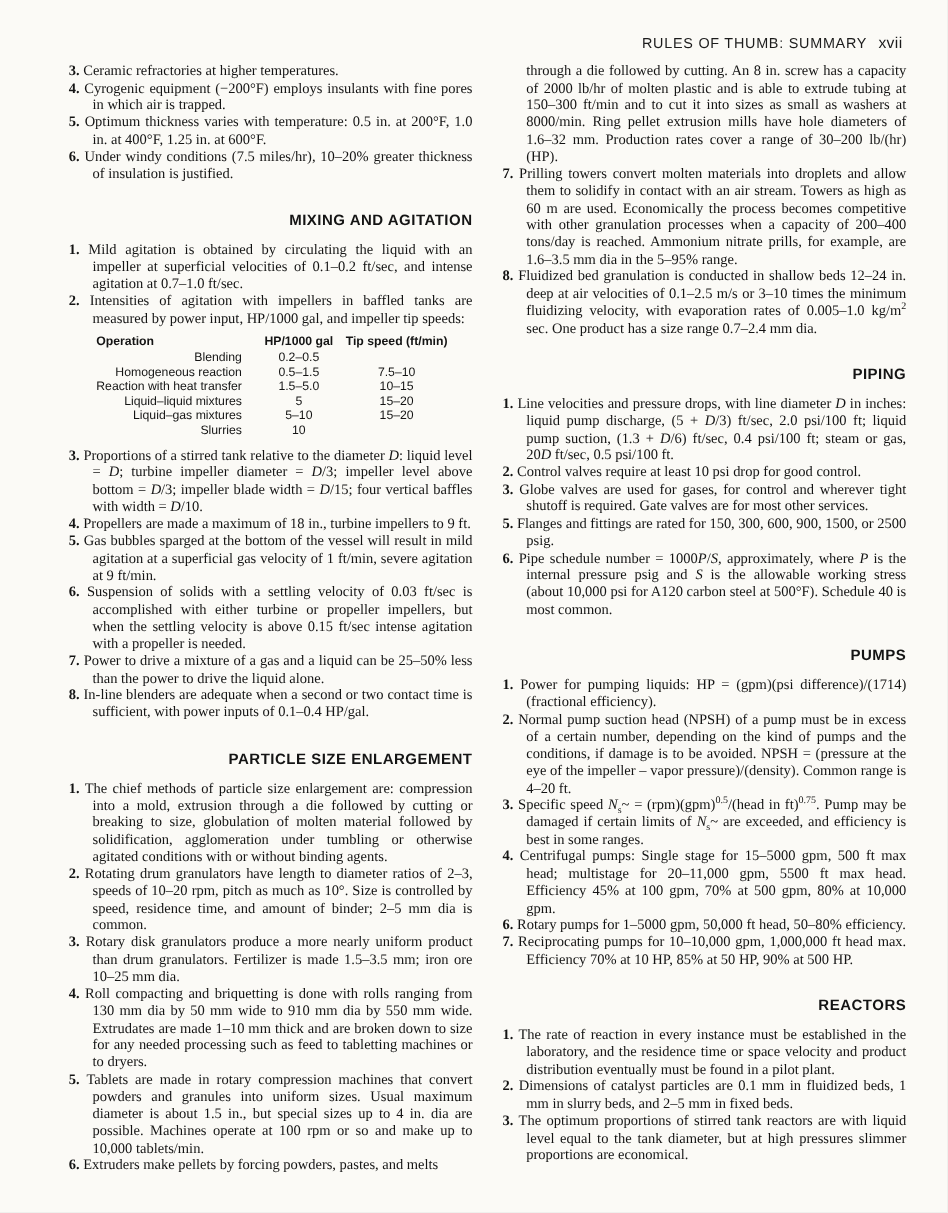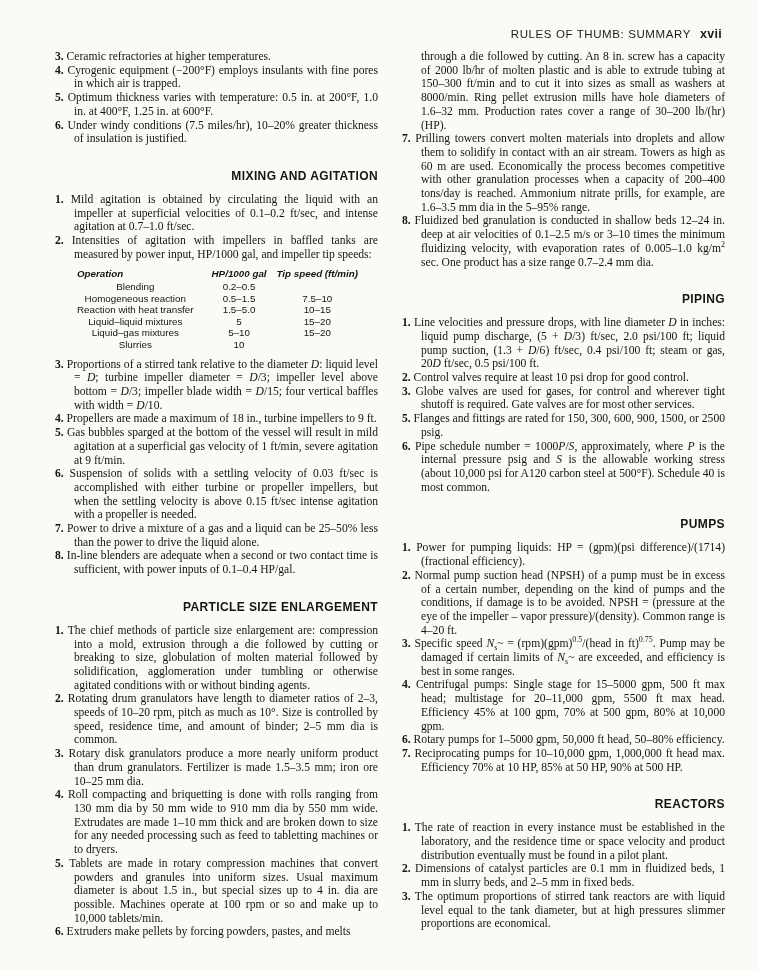--- a/index.html
+++ b/index.html
@@ -7,44 +7,44 @@
     position:relative; width:758px; height:970px; margin:0 auto;
     background:#fbfaf6; color:#141414; overflow:hidden;
     font-family:"Liberation Serif", serif;
   }
   .running-head {
     position:absolute; top:27px; right:36px;
     font-family:"Liberation Sans", sans-serif; font-size:11.5px;
     letter-spacing:0.6px; color:#1c1c1c; white-space:nowrap;
   }
   .running-head .page-num {
-    font-weight:bold; font-size:12.5px; margin-left:9px; letter-spacing:0.3px;
+    font-weight:normal; font-size:12.5px; margin-left:9px; letter-spacing:0.3px;
   }
   .col {
     position:absolute; top:50px; width:323px;
     font-size:11.6px; line-height:13.7px; text-align:justify;
   }
   .col-left  { left:55px; }
   .col-right { left:402px; }
   .item { padding-left:19px; text-indent:-19px; }
   .item .num { font-weight:bold; }
   .para { padding-left:19px; }
   .section-heading {
     font-family:"Liberation Sans", sans-serif; font-weight:bold;
     font-size:12px; letter-spacing:0.4px; line-height:13px;
     margin:24px 0 10px 0; text-align:right;
   }
   .rules-table {
     font-family:"Liberation Sans", sans-serif; font-size:9.8px;
     line-height:11.6px; border-collapse:collapse; margin:7px 0 7px 22px;
   }
-  .rules-table th { font-weight:bold; padding:0 10px 1px 0; text-align:center; white-space:nowrap;font-style:italic; }
+  .rules-table th { font-weight:bold; padding:0 10px 1px 0; text-align:center; white-space:nowrap; }
   .rules-table td { padding:0 10px 0 0; text-align:center; white-space:nowrap; }
   .rules-table th:first-child, .rules-table td:first-child { text-align:left; padding-right:18px; }
-  .rules-table td:first-child { text-align:center; }
+  .rules-table td:first-child { text-align:right; }
   sup, sub { font-size:8px; line-height:0; }
 </style>
 </head>
 <body>
 
 <div class="page">
   <div class="running-head">
     <span>RULES OF THUMB: SUMMARY</span><span class="page-num">xvii</span>
   </div>
   <div class="col col-left" id="col-left">

